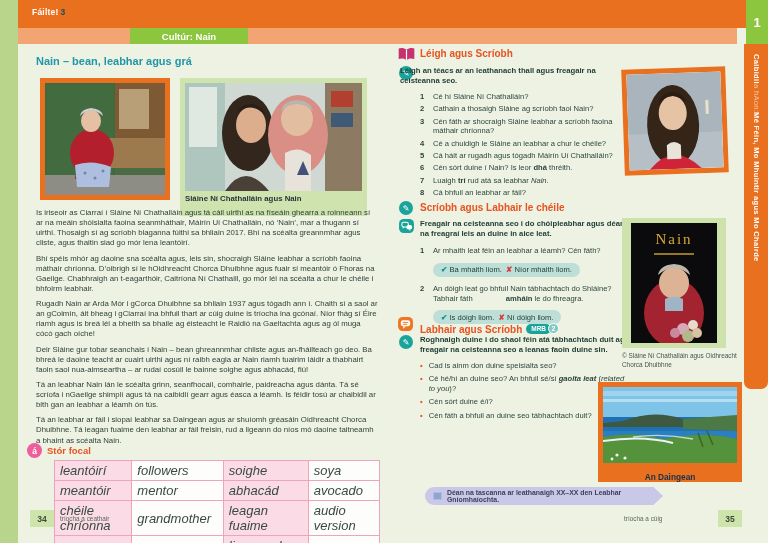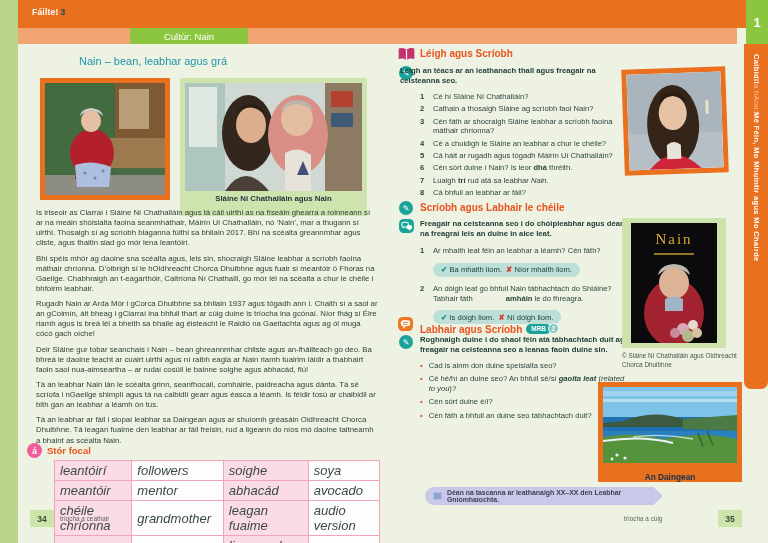--- a/index.html
+++ b/index.html
@@ -8,36 +8,36 @@
         font-family:"Liberation Sans",sans-serif;color:#2f4138;}
   .abs{position:absolute;}
 
   
   #left-strip{left:0;top:0;width:18px;height:543px;background:#b9d48b;}
   #top-band{left:18px;top:0;width:728px;height:28px;background:#e9701f;}
   #brand{left:32px;top:7px;font-size:8.5px;font-weight:bold;color:#fff;letter-spacing:.2px;}
   #brand .num{color:#17505e;margin-left:2px;}
   #sub-band{left:18px;top:28px;width:719px;height:16px;background:#f2a472;}
   #culture-box{left:130px;top:28px;width:118px;height:16px;background:#8cc63e;color:#fff;
-    font-weight:normal;font-size:9.5px;display:flex;align-items:center;justify-content:center;}
+    font-weight:bold;font-size:9.5px;display:flex;align-items:center;justify-content:center;}
   #chapter-num{left:746px;top:0;width:22px;height:44px;background:#8cc63e;color:#fff;
     font-weight:bold;font-size:13px;display:flex;align-items:center;justify-content:center;}
   #chapter-tab{left:744px;top:44px;width:24px;height:345px;background:#e9701f;
     border-radius:0 0 7px 7px;display:flex;align-items:center;justify-content:flex-start;
     writing-mode:vertical-rl;font-size:7.6px;color:#fff;padding-top:10px;letter-spacing:.3px;}
   #chapter-tab .w1,#chapter-tab .w3{font-weight:bold;color:#fff;}
   #chapter-tab .w2{color:#f8c49d;margin:0 0 0 0;}
 
   
-  #lp-title{left:36px;top:55px;font-size:11px;font-weight:normal;color:#2096a9;margin-left:43px;}
+  #lp-title{left:36px;top:55px;font-size:11px;font-weight:bold;color:#2096a9;}
   .photo-frame{border:5px solid #e9701f;background:#fff;}
   #photo1{left:40px;top:78px;width:130px;height:122px;}
   #photo2-frame{left:180px;top:78px;width:187px;height:138px;background:#cfe3ae;padding:5px;}
   #photo2-frame svg{display:block;}
-  #photo2-caption{margin-top:3px;text-align:center;font-size:7.8px;font-weight:bold;color:#27343c;}
+  #photo2-caption{margin-top:3px;text-align:left;font-size:7.8px;font-weight:bold;color:#27343c;}
   #lp-text{left:36px;top:208px;width:343px;font-size:7.8px;line-height:1.3;}
   #lp-text p{margin:0 0 5px 0;}
 
   
   #vocab-badge{left:27px;top:443px;width:15px;height:15px;border-radius:50%;background:#ef5d9a;
     color:#fff;font-weight:bold;font-size:8.5px;display:flex;align-items:center;justify-content:center;}
   #vocab-head{left:47px;top:445px;font-size:9.5px;font-weight:bold;color:#e8531f;}
   #vocab-table{left:54px;top:460px;width:326px;border-collapse:collapse;font-size:13px;font-style:italic;}
   #vocab-table td{border:1px solid #f0a3bd;padding:2px 5px;height:13px;color:#3a4a42;}
   #vocab-table td.ga{background:#fbdbe6;}

